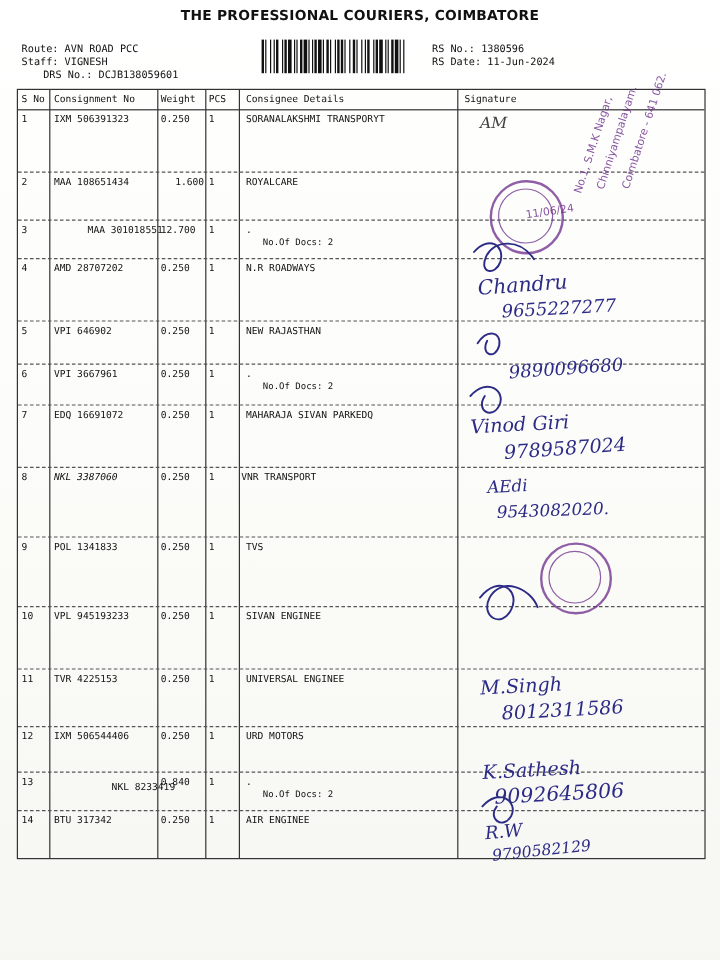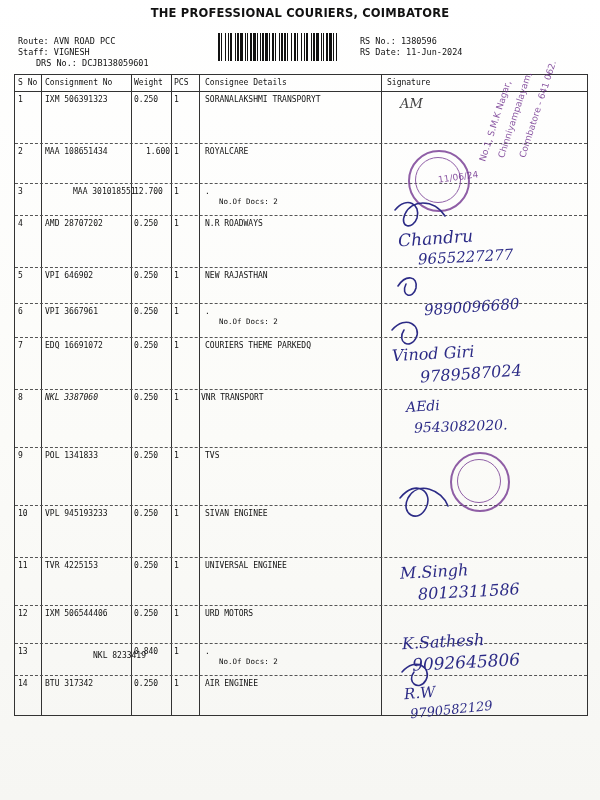--- a/index.html
+++ b/index.html
@@ -261,21 +261,21 @@
       <div class="cell" style="left: 30px; top: 232px;">VPI 3667961</div>
       <div class="cell" style="left: 119px; top: 232px;">0.250</div>
       <div class="cell" style="left: 159px; top: 232px;">1</div>
       <div class="cell" style="left: 190px; top: 232px;">.</div>
       <div class="cell docs" style="left: 204px; top: 242px;">No.Of Docs: 2</div>
       <div class="hline" style="top: 262px;"></div>
       <div class="cell" style="left: 3px; top: 266px;">7</div>
       <div class="cell" style="left: 30px; top: 266px;">EDQ 16691072</div>
       <div class="cell" style="left: 119px; top: 266px;">0.250</div>
       <div class="cell" style="left: 159px; top: 266px;">1</div>
-      <div class="cell" style="left: 190px; top: 266px;">COURIERS THEME PARKEDQ</div>
+      <div class="cell" style="left: 190px; top: 266px;">MAHARAJA SIVAN PARKEDQ</div>
       <div class="hline" style="top: 314px;"></div>
       <div class="cell" style="left: 3px; top: 318px;">8</div>
       <div class="cell" style="left: 30px; top: 318px; font-style: italic;">NKL 3387060</div>
       <div class="cell" style="left: 119px; top: 318px;">0.250</div>
       <div class="cell" style="left: 159px; top: 318px;">1</div>
       <div class="cell" style="left: 186px; top: 318px;">VNR TRANSPORT</div>
       <div class="hline" style="top: 372px;"></div>
       <div class="cell" style="left: 3px; top: 376px;">9</div>
       <div class="cell" style="left: 30px; top: 376px;">POL 1341833</div>
       <div class="cell" style="left: 119px; top: 376px;">0.250</div>

